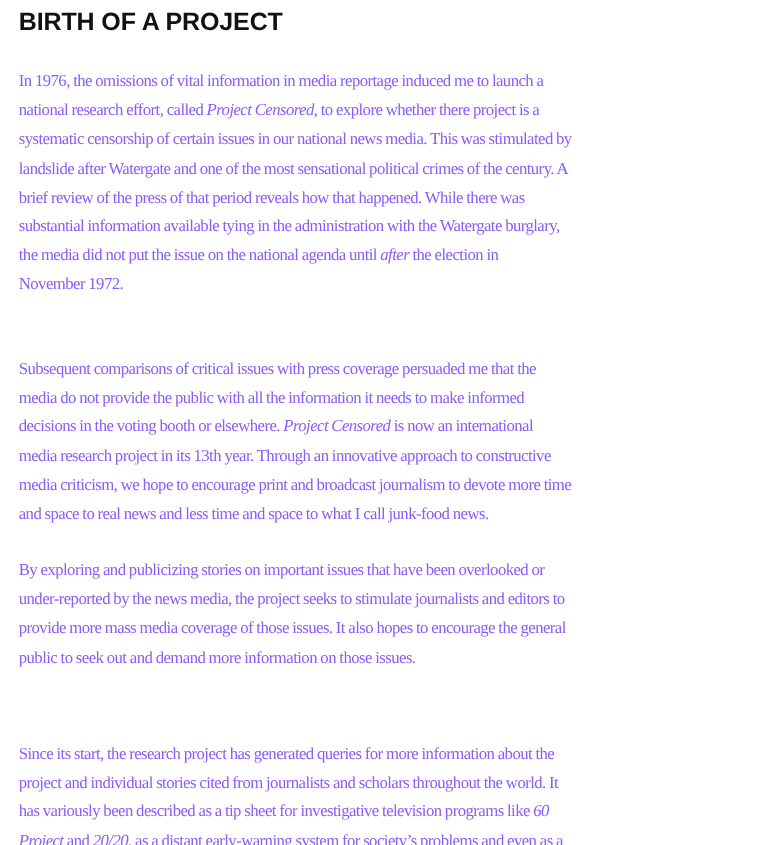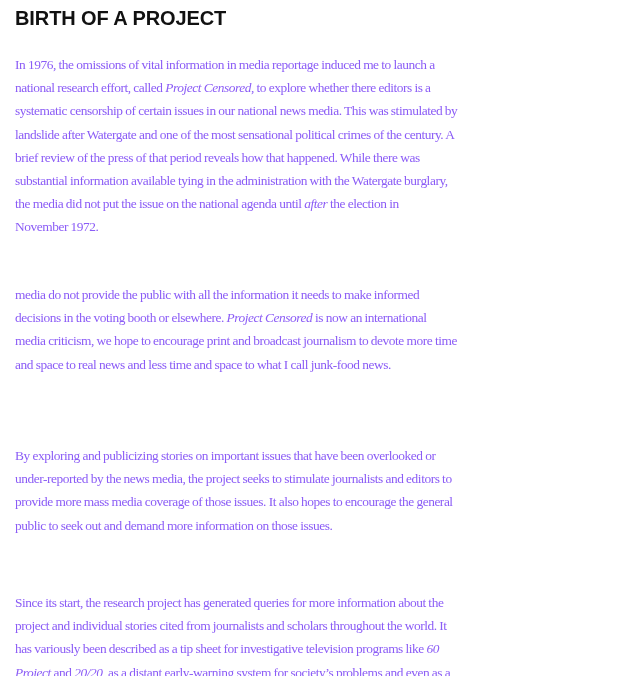--- a/index.html
+++ b/index.html
@@ -44,31 +44,33 @@
 </style>
 </head>
 <body>
 
 <div class="page">
   <h1 class="heading">BIRTH OF A PROJECT</h1>
 </div>
 
 <p class="para p1">
     <span class="line"><span>In 1976, the omissions of vital information in media reportage induced me to launch a</span></span>
-    <span class="line"><span>national research effort, called </span><em>Project Censored</em><span>, to explore whether there editors is a</span></span>
+    <span class="line"><span>national research effort, called </span><em>Project Censored</em><span>, to explore whether there project is a</span></span>
     <span class="line"><span>systematic censorship of certain issues in our national news media. This was stimulated by</span></span>
     <span class="line"><span>landslide after Watergate and one of the most sensational political crimes of the century. A</span></span>
     <span class="line"><span>brief review of the press of that period reveals how that happened. While there was</span></span>
     <span class="line"><span>substantial information available tying in the administration with the Watergate burglary,</span></span>
     <span class="line"><span>the media did not put the issue on the national agenda until </span><em>after</em><span> the election in</span></span>
     <span class="line"><span>November 1972.</span></span>
   </p>
 <p class="para p2">
+    <span class="line"><span>Subsequent comparisons of critical issues with press coverage persuaded me that the</span></span>
     <span class="line"><span>media do not provide the public with all the information it needs to make informed</span></span>
     <span class="line"><span>decisions in the voting booth or elsewhere. </span><em>Project Censored</em><span> is now an international</span></span>
+    <span class="line"><span>media research project in its 13th year. Through an innovative approach to constructive</span></span>
     <span class="line"><span>media criticism, we hope to encourage print and broadcast journalism to devote more time</span></span>
     <span class="line"><span>and space to real news and less time and space to what I call junk-food news.</span></span>
   </p>
 <p class="para p3">
     <span class="line"><span>By exploring and publicizing stories on important issues that have been overlooked or</span></span>
     <span class="line"><span>under-reported by the news media, the project seeks to stimulate journalists and editors to</span></span>
     <span class="line"><span>provide more mass media coverage of those issues. It also hopes to encourage the general</span></span>
     <span class="line"><span>public to seek out and demand more information on those issues.</span></span>
   </p>
 <p class="para p4">

